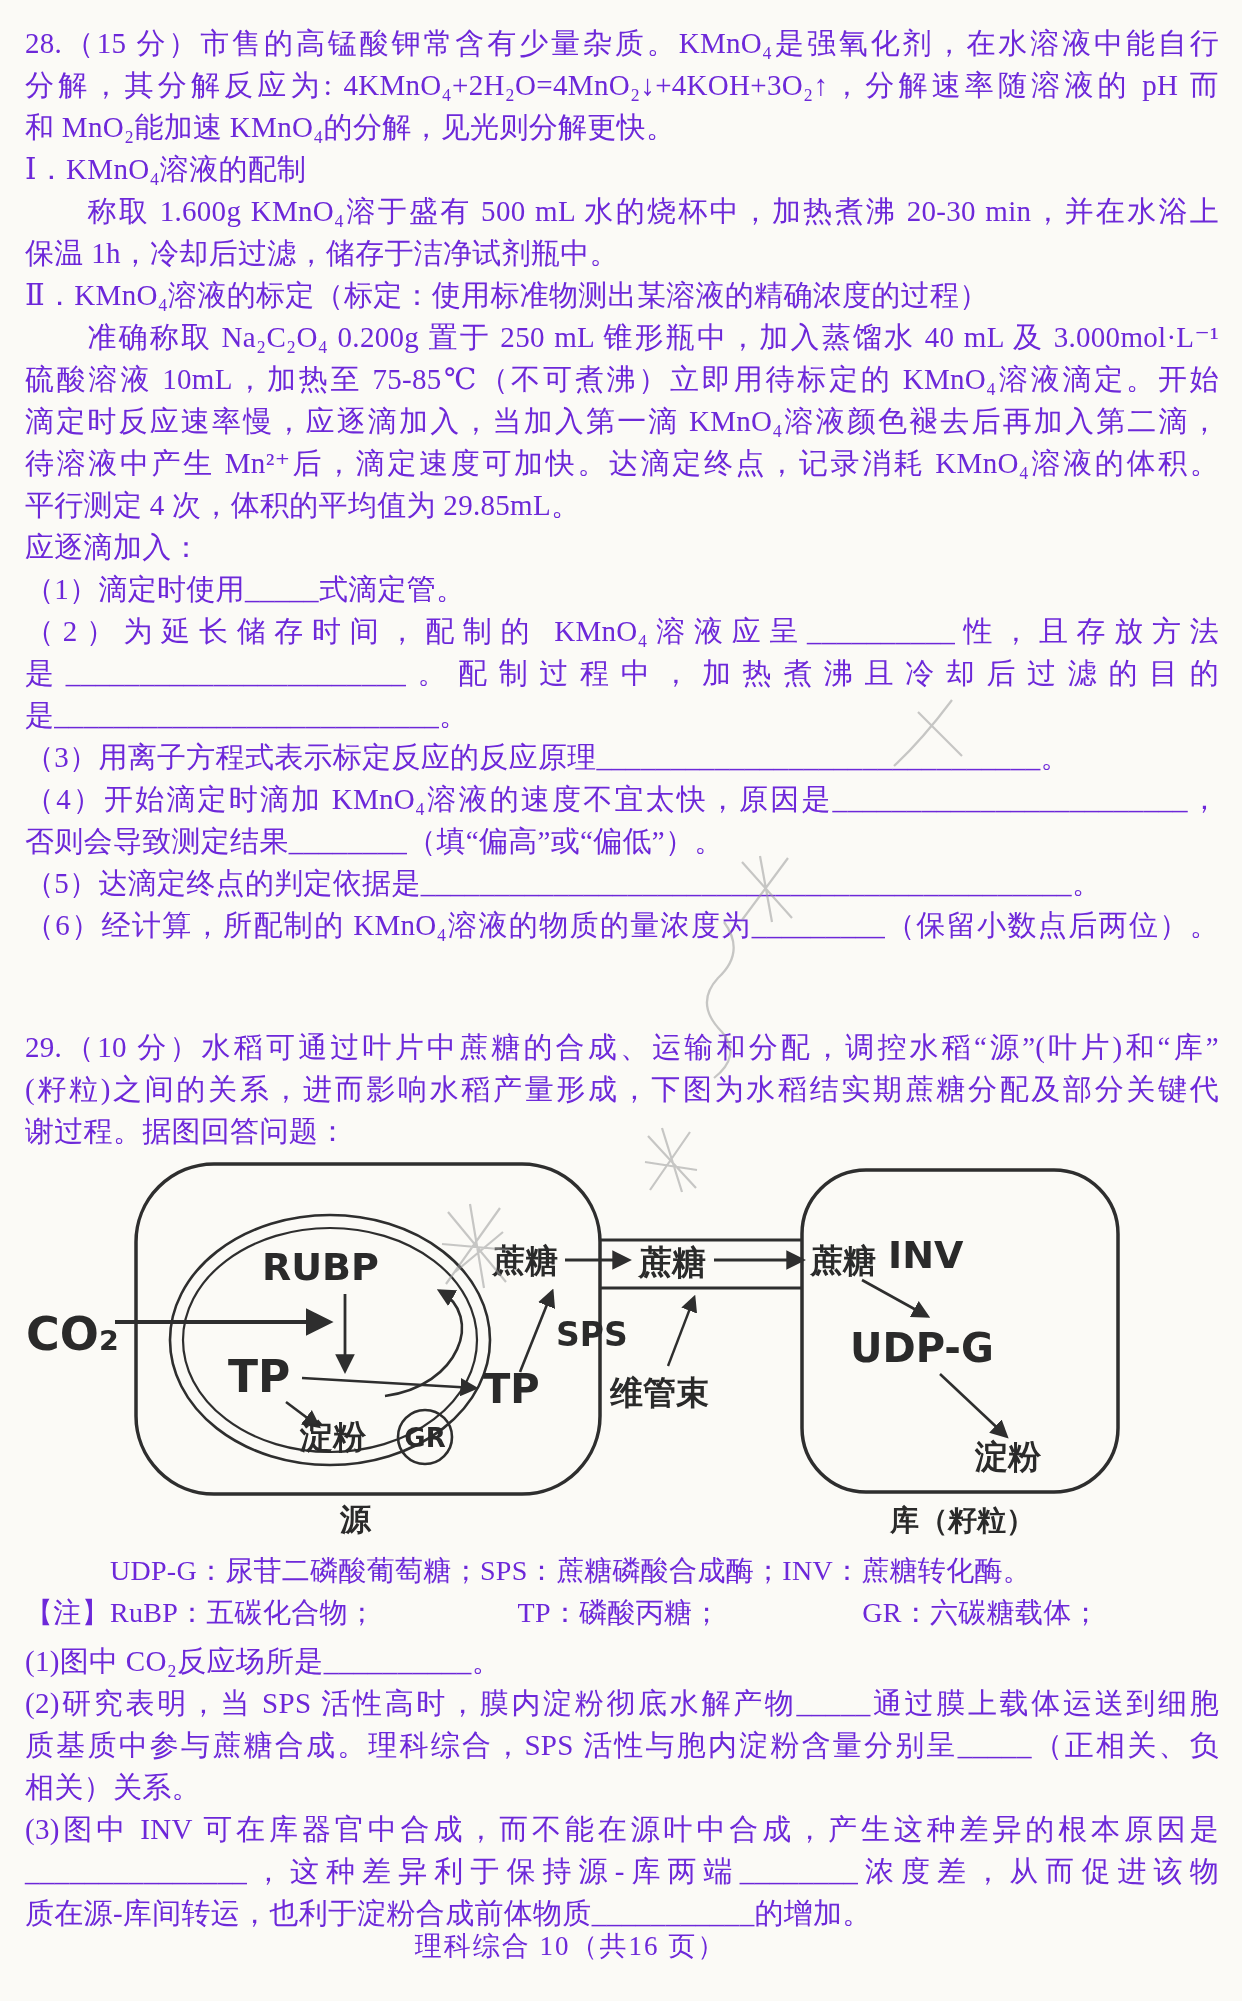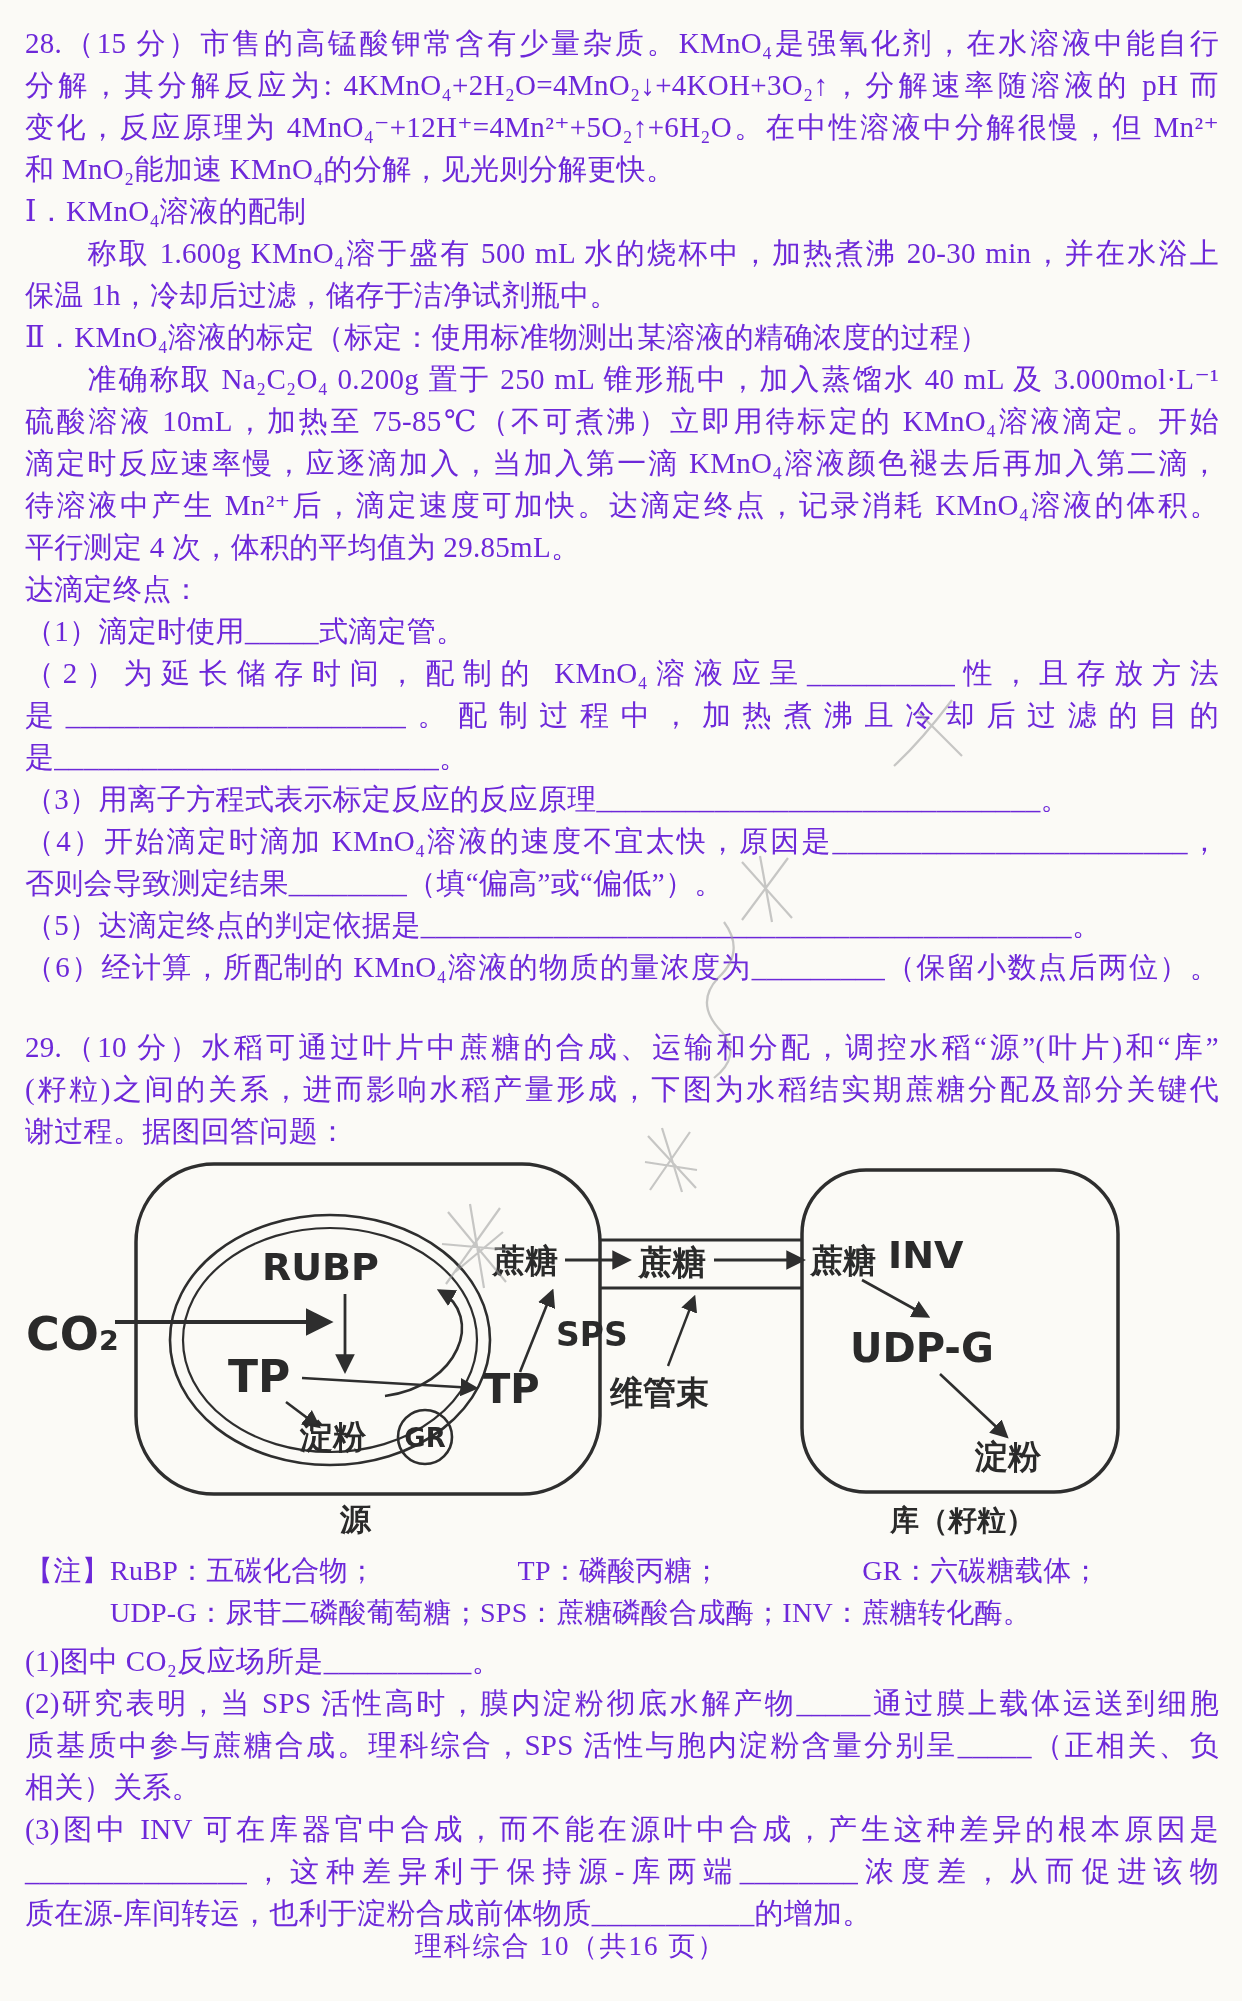--- a/index.html
+++ b/index.html
@@ -27,32 +27,31 @@
   .wm path{fill:none;stroke:#9b9b9b;stroke-width:2.2;opacity:.55;}
 </style>
 </head>
 <body>
 
 <div class="page">
 
   <section class="textblock" style="top:22px;">
       <div class="line fill">28.（15 分）市售的高锰酸钾常含有少量杂质。KMnO₄是强氧化剂，在水溶液中能自行</div>
       <div class="line fill">分解，其分解反应为: 4KMnO₄+2H₂O=4MnO₂↓+4KOH+3O₂↑，分解速率随溶液的 pH 而</div>
-      <div class="line fill">变化，反应原理为 4MnO₄⁻+12H⁺=4Mn²⁺+5O₂↑+6H₂O。在中性溶液中分解很慢，但 Mn²⁺</div>
       <div class="line">和 MnO₂能加速 KMnO₄的分解，见光则分解更快。</div>
       <div class="line">Ⅰ．KMnO₄溶液的配制</div>
       <div class="line fill">　　称取 1.600g KMnO₄溶于盛有 500 mL 水的烧杯中，加热煮沸 20-30 min，并在水浴上</div>
       <div class="line">保温 1h，冷却后过滤，储存于洁净试剂瓶中。</div>
       <div class="line">Ⅱ．KMnO₄溶液的标定（标定：使用标准物测出某溶液的精确浓度的过程）</div>
       <div class="line fill">　　准确称取 Na₂C₂O₄ 0.200g 置于 250 mL 锥形瓶中，加入蒸馏水 40 mL 及 3.000mol·L⁻¹</div>
       <div class="line fill">硫酸溶液 10mL，加热至 75-85℃（不可煮沸）立即用待标定的 KMnO₄溶液滴定。开始</div>
       <div class="line fill">滴定时反应速率慢，应逐滴加入，当加入第一滴 KMnO₄溶液颜色褪去后再加入第二滴，</div>
       <div class="line fill">待溶液中产生 Mn²⁺后，滴定速度可加快。达滴定终点，记录消耗 KMnO₄溶液的体积。</div>
       <div class="line">平行测定 4 次，体积的平均值为 29.85mL。</div>
-      <div class="line">达滴定终点：</div>
+      <div class="line">应逐滴加入：</div>
       <div class="line">（1）滴定时使用_____式滴定管。</div>
       <div class="line fill">（2）为延长储存时间，配制的 KMnO₄溶液应呈__________性，且存放方法</div>
       <div class="line fill">是_______________________。配制过程中，加热煮沸且冷却后过滤的目的</div>
       <div class="line">是__________________________。</div>
       <div class="line">（3）用离子方程式表示标定反应的反应原理______________________________。</div>
       <div class="line fill">（4）开始滴定时滴加 KMnO₄溶液的速度不宜太快，原因是________________________，</div>
       <div class="line">否则会导致测定结果________（填“偏高”或“偏低”）。</div>
       <div class="line">（5）达滴定终点的判定依据是____________________________________________。</div>
       <div class="line fill">（6）经计算，所配制的 KMnO₄溶液的物质的量浓度为_________（保留小数点后两位）。</div>
     </section>
@@ -105,22 +104,22 @@
     <text x="610" y="254" font-size="33">维管束</text>
     <text x="810" y="122" font-size="33">蔗糖</text>
     <text x="888" y="118" font-size="38">INV</text>
     <text x="850" y="212" font-size="40">UDP-G</text>
     <text x="975" y="318" font-size="33">淀粉</text>
     <text x="340" y="380" font-size="31">源</text>
     <text x="890" y="380" font-size="29">库（籽粒）</text>
   </svg>
 
   <section class="textblock note" style="top:1550px;">
+      <div class="line">　　　UDP-G：尿苷二磷酸葡萄糖；SPS：蔗糖磷酸合成酶；INV：蔗糖转化酶。</div>
       <div class="line">【注】RuBP：五碳化合物；　　　　　TP：磷酸丙糖；　　　　　GR：六碳糖载体；</div>
-      <div class="line">　　　UDP-G：尿苷二磷酸葡萄糖；SPS：蔗糖磷酸合成酶；INV：蔗糖转化酶。</div>
     </section>
 
   <section class="textblock" style="top:1640px;">
       <div class="line">(1)图中 CO₂反应场所是__________。</div>
       <div class="line fill">(2)研究表明，当 SPS 活性高时，膜内淀粉彻底水解产物_____通过膜上载体运送到细胞</div>
       <div class="line fill">质基质中参与蔗糖合成。理科综合，SPS 活性与胞内淀粉含量分别呈_____（正相关、负</div>
       <div class="line">相关）关系。</div>
       <div class="line fill">(3)图中 INV 可在库器官中合成，而不能在源叶中合成，产生这种差异的根本原因是</div>
       <div class="line fill">_______________，这种差异利于保持源-库两端________浓度差，从而促进该物</div>
       <div class="line">质在源-库间转运，也利于淀粉合成前体物质___________的增加。</div>

